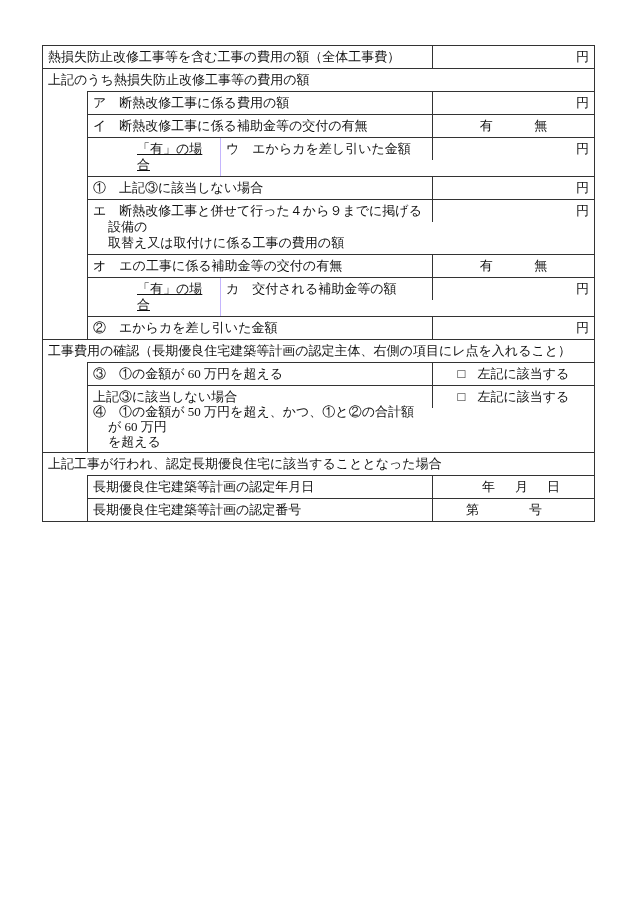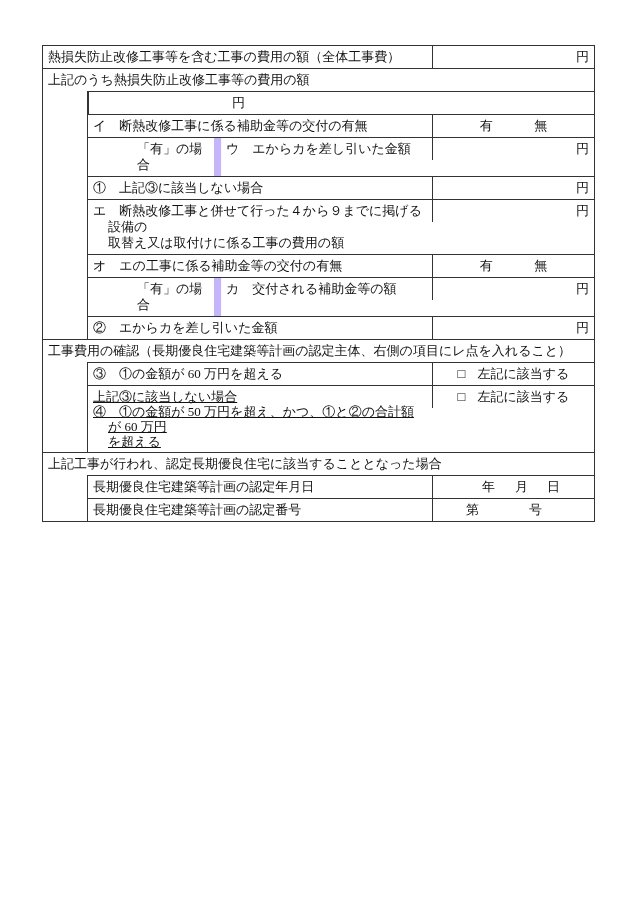--- a/index.html
+++ b/index.html
@@ -45,24 +45,25 @@
   .value.yesno { justify-content: space-evenly; }
   .value.check { justify-content: center; gap: 12px; }
   .value.cert-number { justify-content: flex-start; padding-left: 5px; }
   .value.cert-date { justify-content: flex-start; padding-left: 5px; }
   .case-gutter {
     width: 44px;
     border-right: 1px solid #333333;
   }
   .case-cell {
     width: 89px;
-    border-right: 7px solid #c4b5fd;
+    border-right: 1px solid #c4b5fd;
     justify-content: center;
-  }
-  .textblock { display: block; width: 100%; text-decoration: underline; }
+    text-decoration: underline;
+  }
+  .textblock { display: block; width: 100%; }
   .hang {
     display: block; width: 100%;
     padding-left: 15px;
     text-indent: -15px;
   }
   .tight { line-height: 15px; }
   .checkbox-glyph { font-size: 13px; }
   .m-dai   { margin-left: 28px; }
   .m-gou   { margin-left: 50px; }
   .m-year  { margin-left: 44px; }
@@ -81,20 +82,21 @@
     </div>
   </div>
 
   <div class="row">
     <div class="cell fullspan">上記のうち熱損失防止改修工事等の費用の額</div>
   </div>
 
   <div class="subsection">
 
     <div class="row">
+      <div class="cell label">ア　断熱改修工事に係る費用の額</div>
       <div class="cell value unit">
         <span>円</span>
       </div>
     </div>
 
     <div class="row">
       <div class="cell label">イ　断熱改修工事に係る補助金等の交付の有無</div>
       <div class="cell value yesno">
         <span>有</span>
         <span>無</span>

